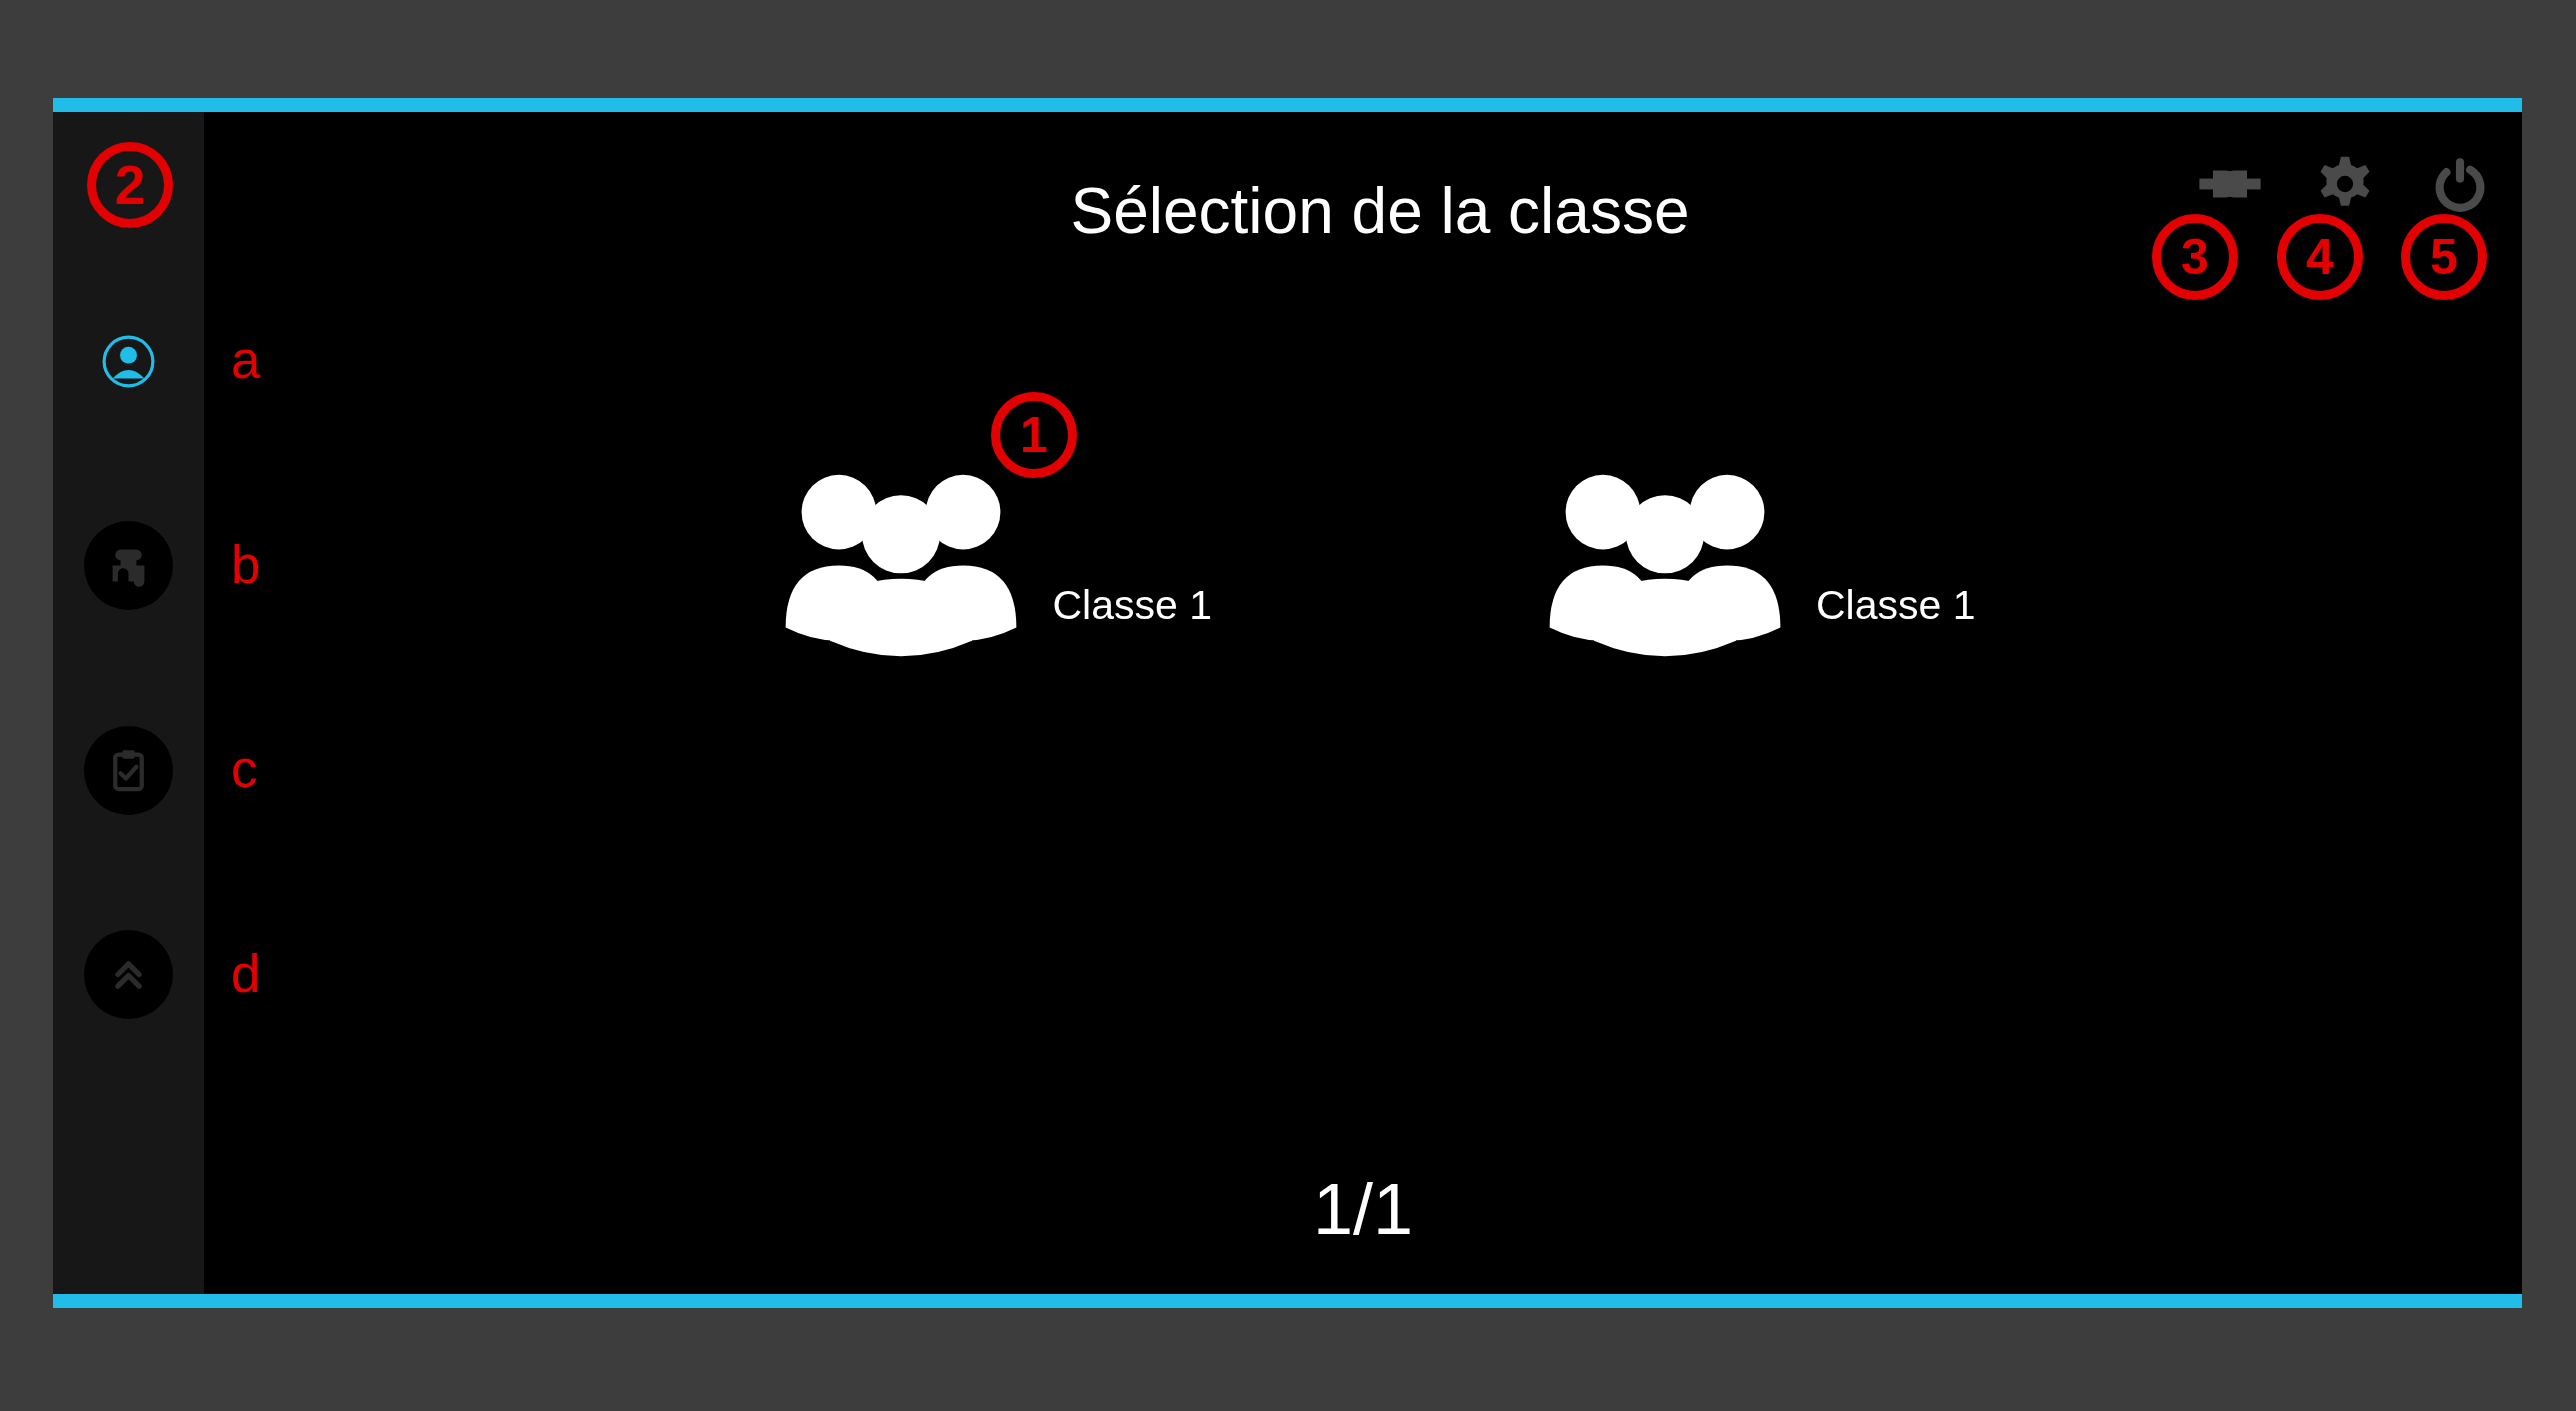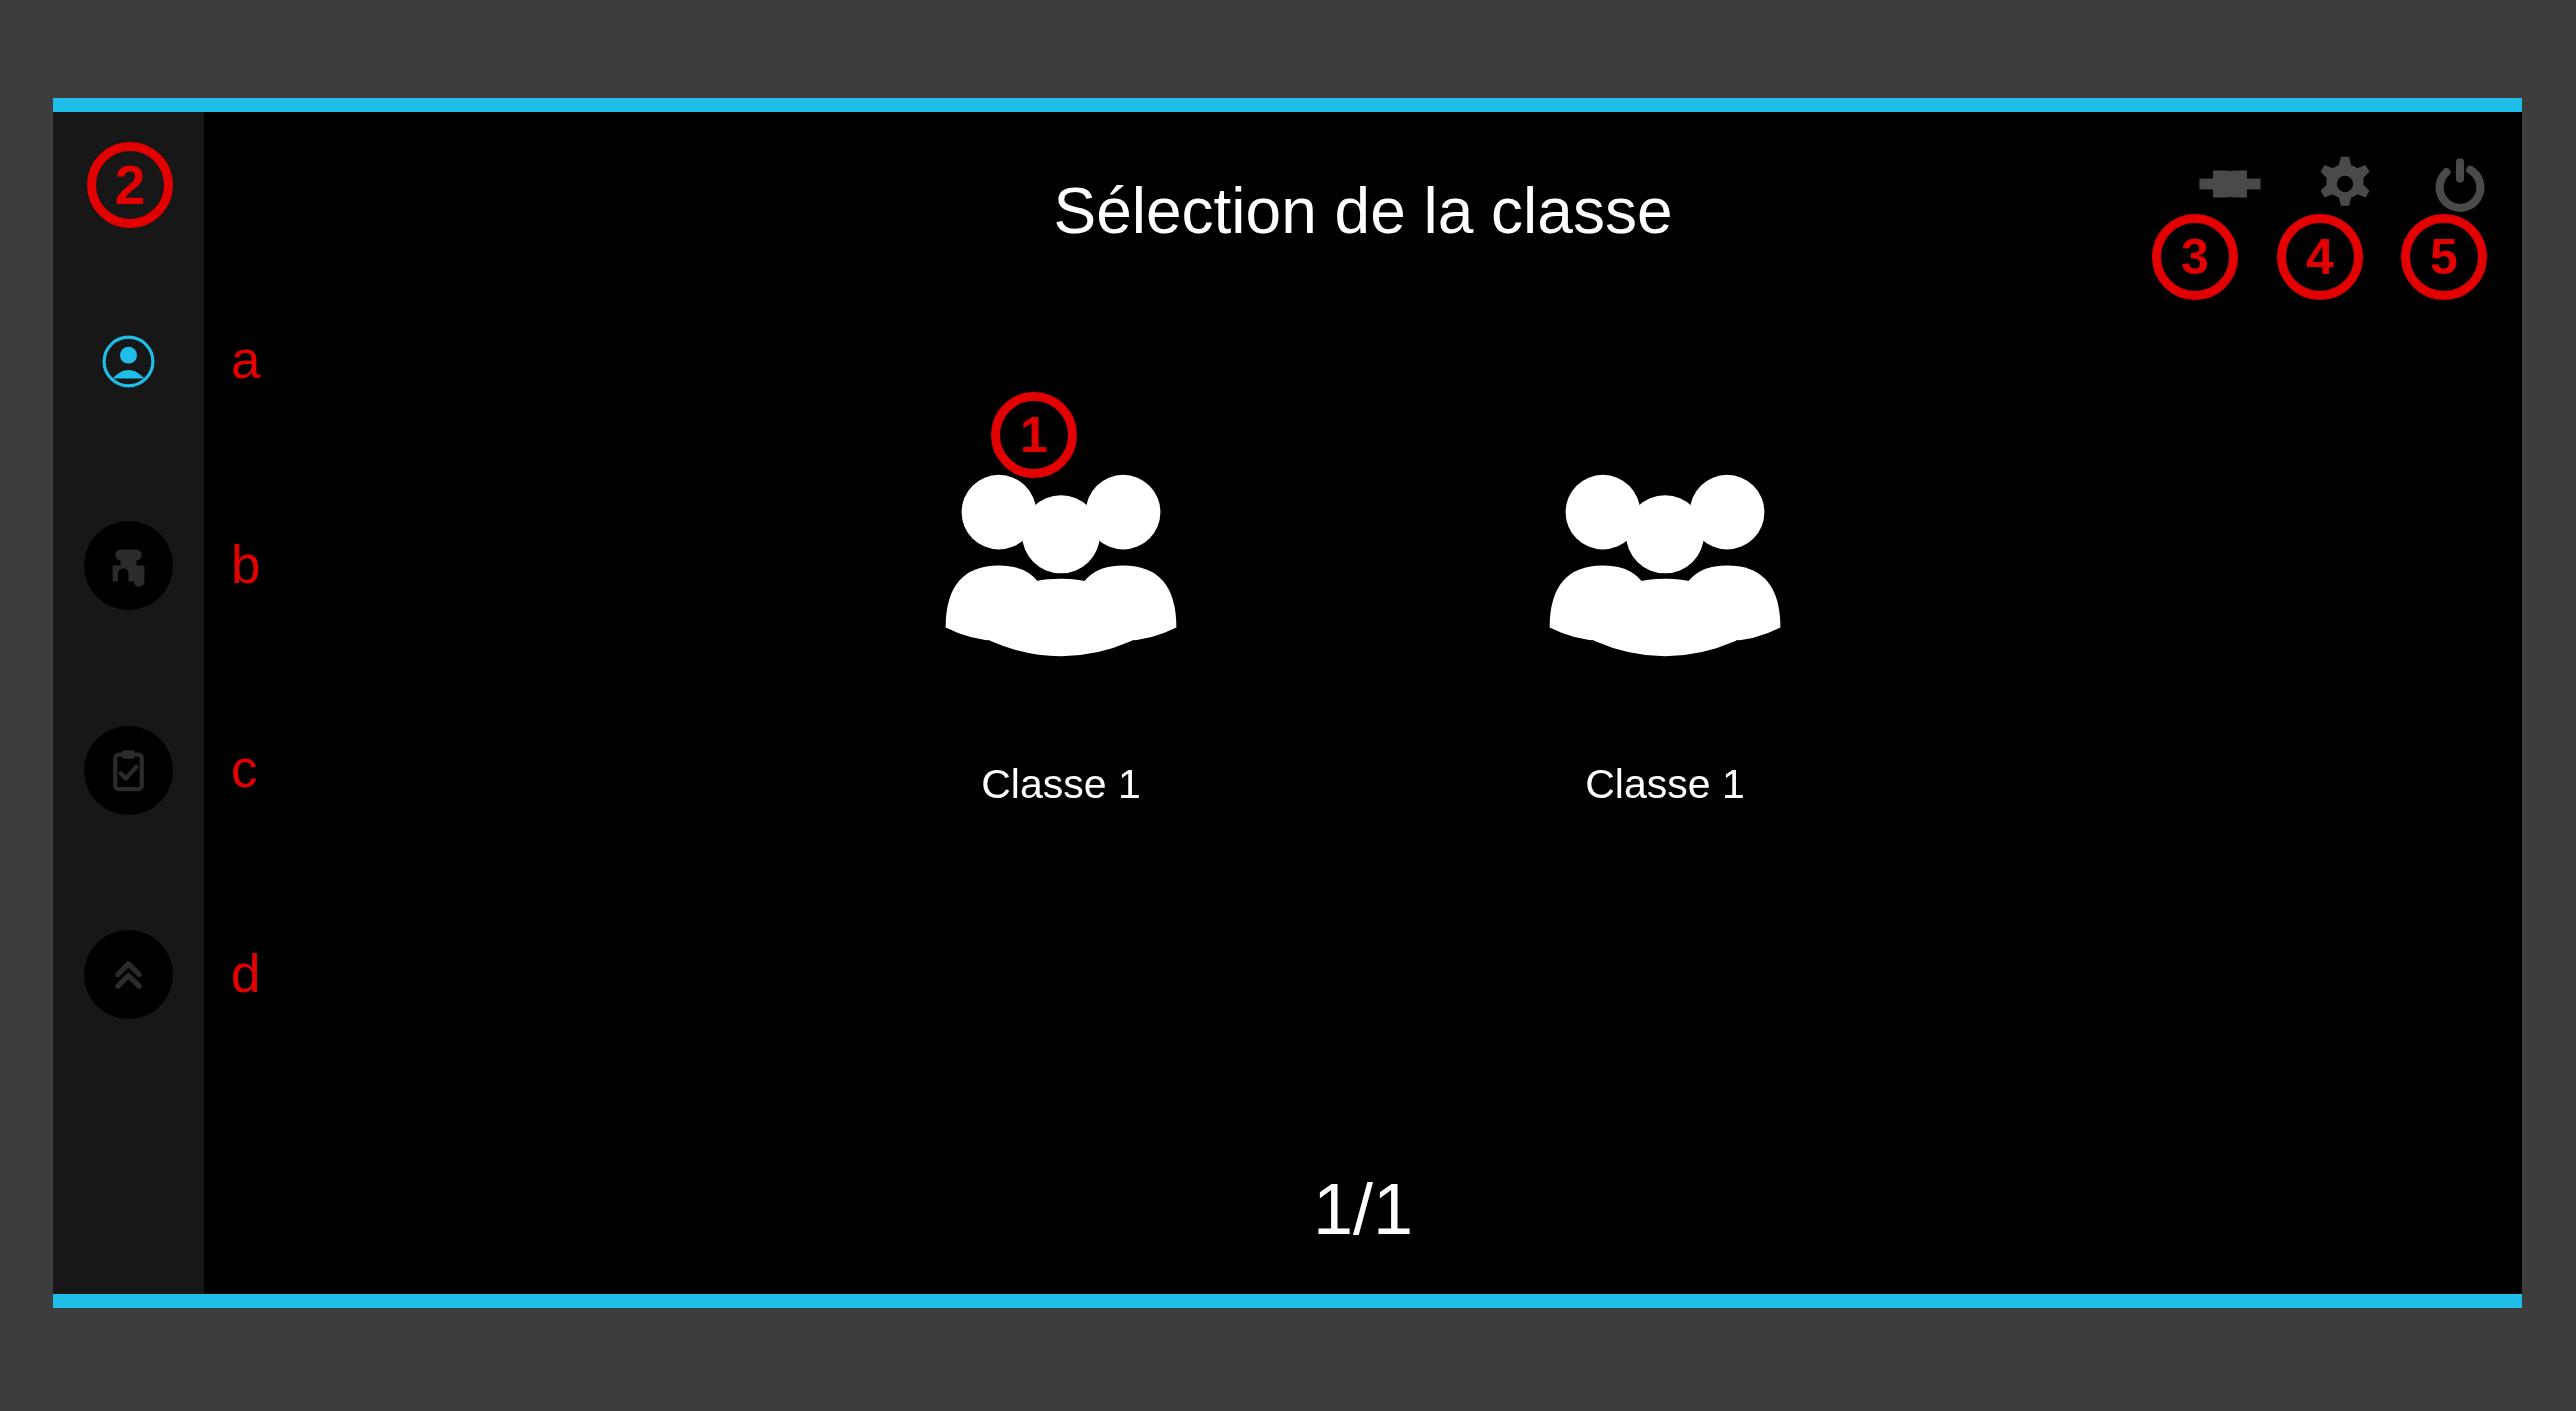--- a/index.html
+++ b/index.html
@@ -69,20 +69,21 @@
   }
   .title {
     position: absolute;
     top: 62px;
     left: 0;
     width: 100%;
     text-align: center;
     color: #fff;
     font-size: 64px;
     font-weight: 400;
+    padding-left: 17px;
   }
   .toolbar {
     position: absolute;
     top: 36px;
     right: 27px;
     display: flex;
     gap: 44px;
   }
   .tool {
     width: 71px;
@@ -97,21 +98,21 @@
     position: absolute;
     top: 338px;
     left: 0;
     width: 100%;
     display: flex;
     justify-content: center;
     gap: 302px;
   }
   .class-item {
     display: flex;
-    flex-direction: column;
+    flex-direction: row;
     align-items: center;
     cursor: pointer;
   }
   .class-item svg { width: 302px; height: 213px; }
   .class-label {
     margin-top: 98px;
     color: #fff;
     font-size: 41px;
     font-weight: 400;
   }

